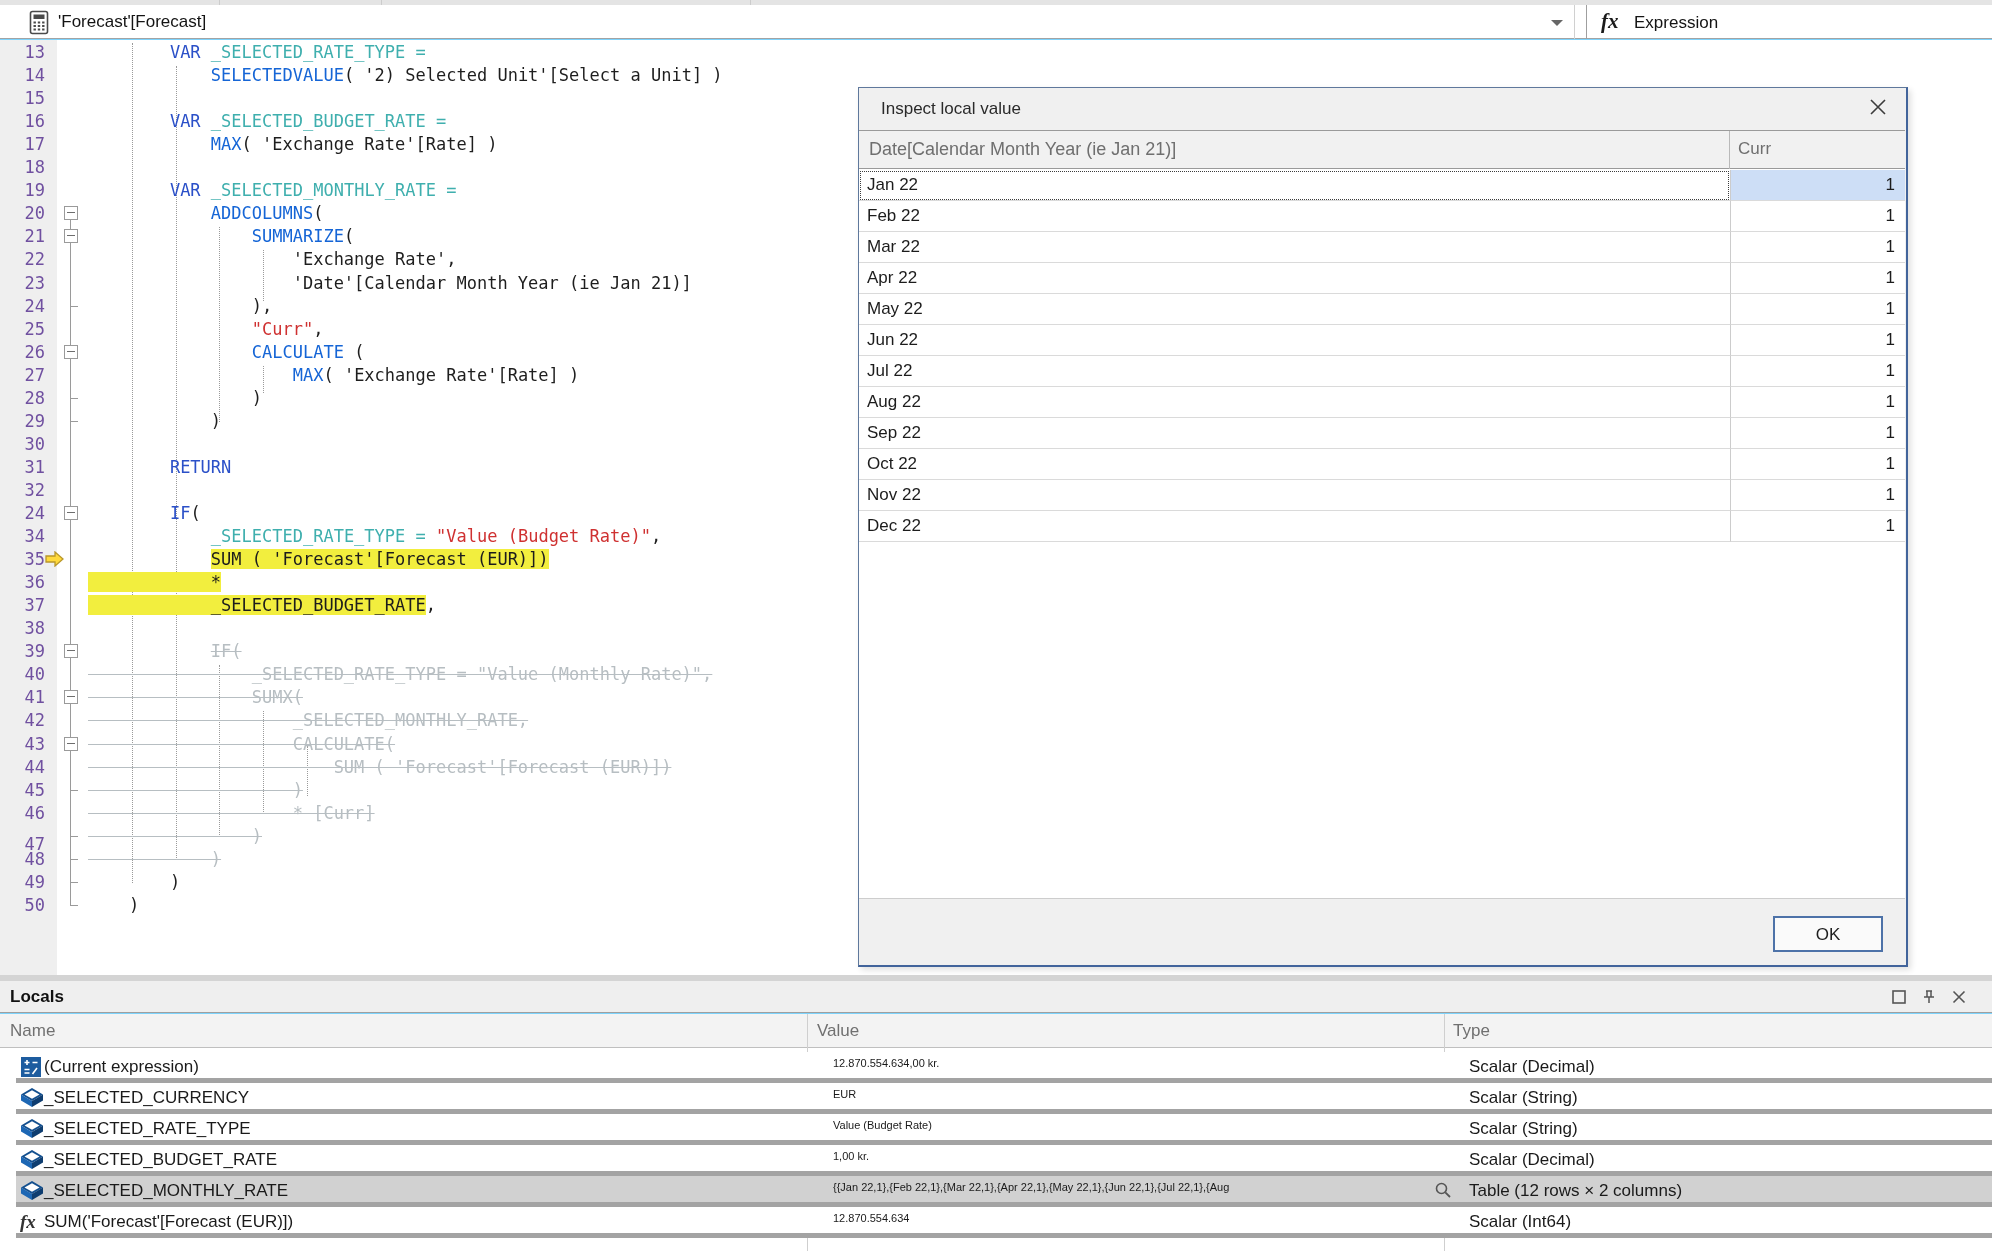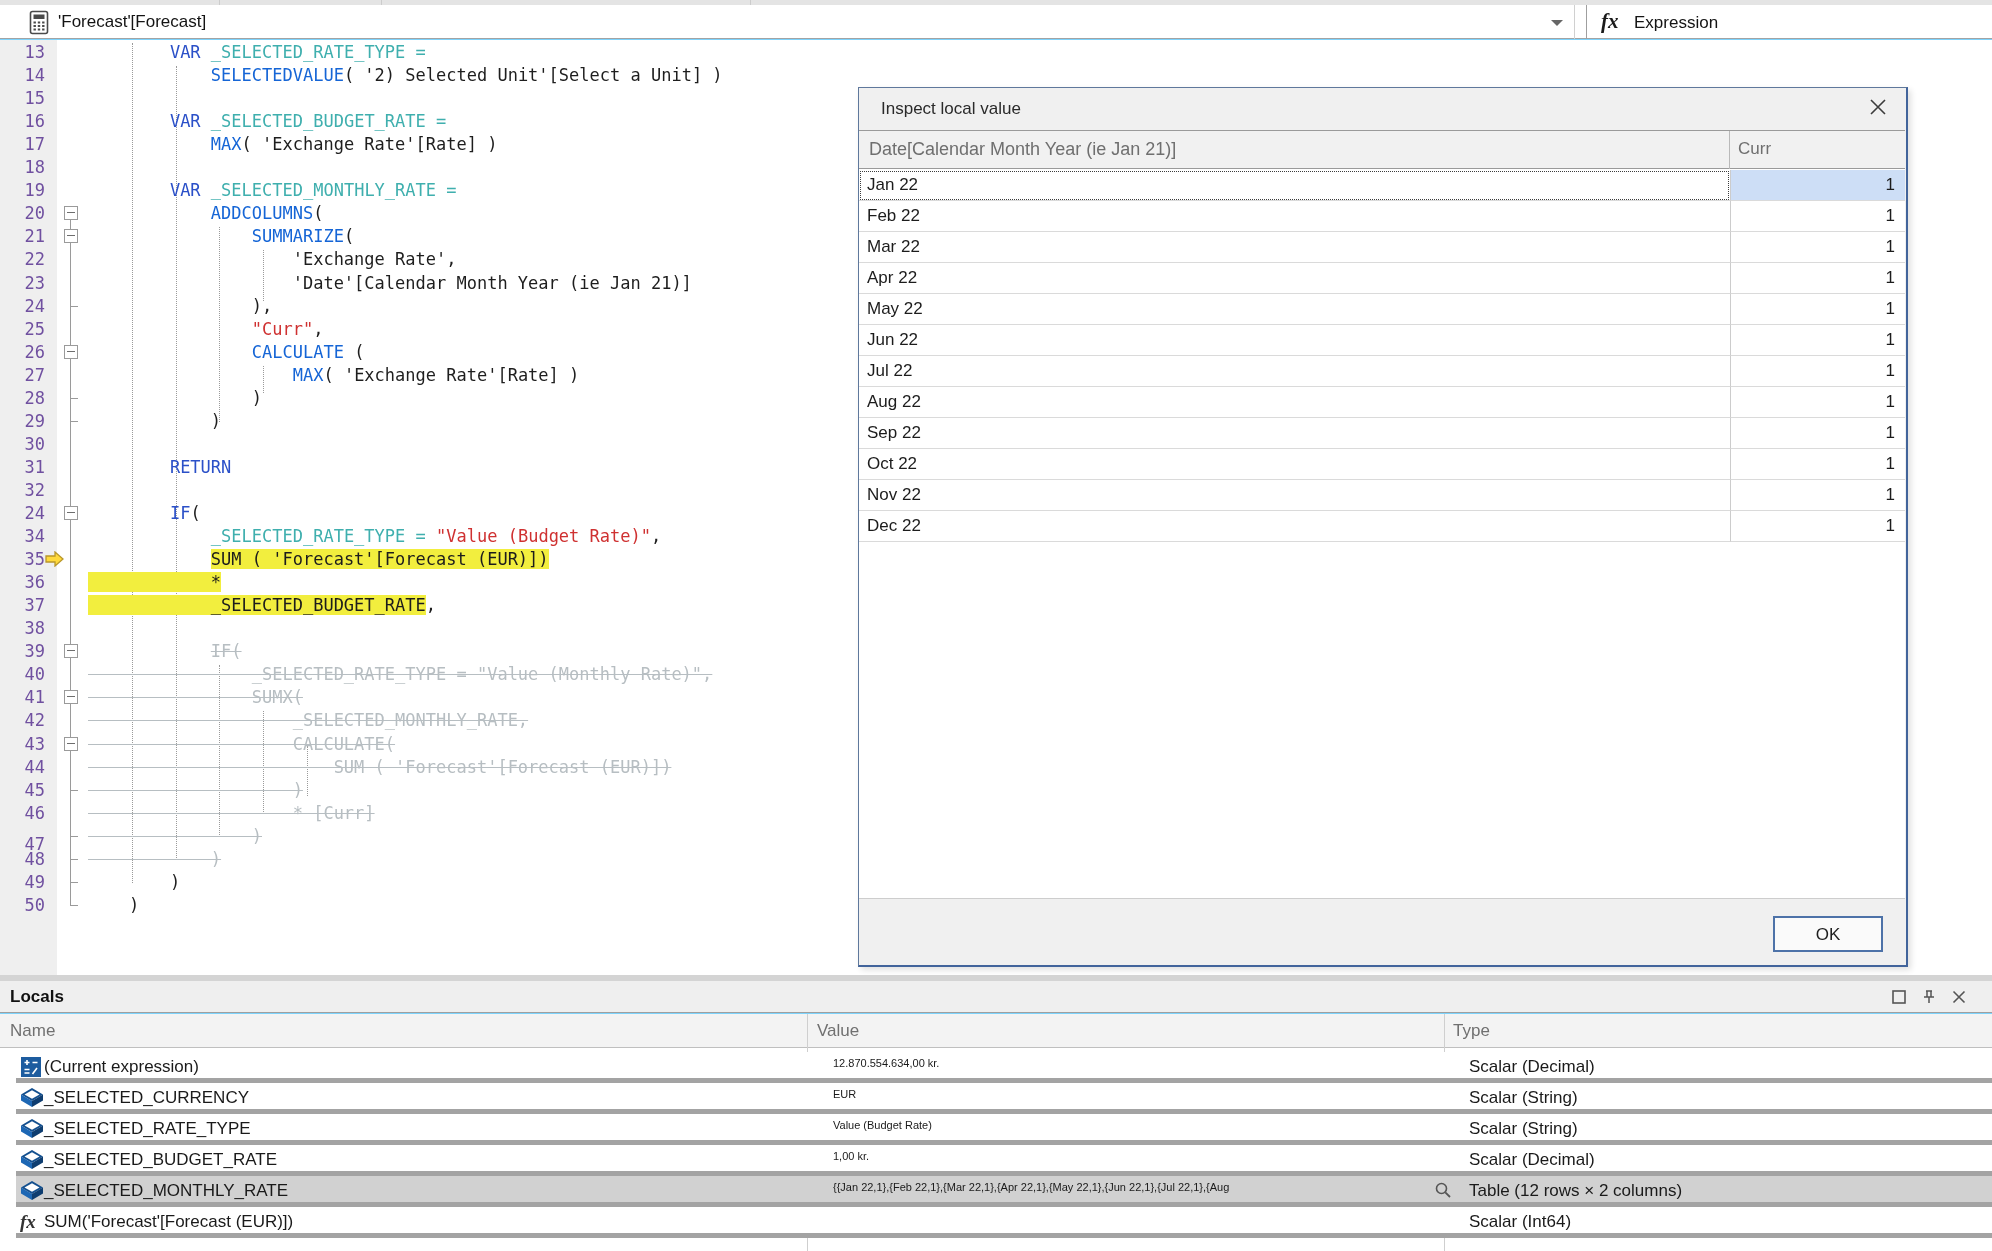--- a/index.html
+++ b/index.html
@@ -391,18 +391,19 @@
           <span class="loc-value">{{Jan 22,1},{Feb 22,1},{Mar 22,1},{Apr 22,1},{May 22,1},{Jun 22,1},{Jul 22,1},{Aug</span>
           <span class="loc-type">Table (12 rows × 2 columns)</span>
           <span class="loc-mag"><svg width="18" height="18" viewBox="0 0 18 18">
               <circle cx="7.5" cy="7.5" r="5" fill="none" stroke="#555" stroke-width="1.6"></circle>
               <path d="M11.3 11.3 L16 16" stroke="#555" stroke-width="1.8"></path>
             </svg></span>
         </div>
         <div class="loc-row" style="top: 159px;">
           <span class="loc-icon"><span class="fxi">fx</span></span>
           <span class="loc-name">SUM('Forecast'[Forecast (EUR)])</span>
+          <span class="loc-value">12.870.554.634</span>
           <span class="loc-type">Scalar (Int64)</span>
         </div>
       </div>
   </div>
 
 </div>
 
 </body></html>

